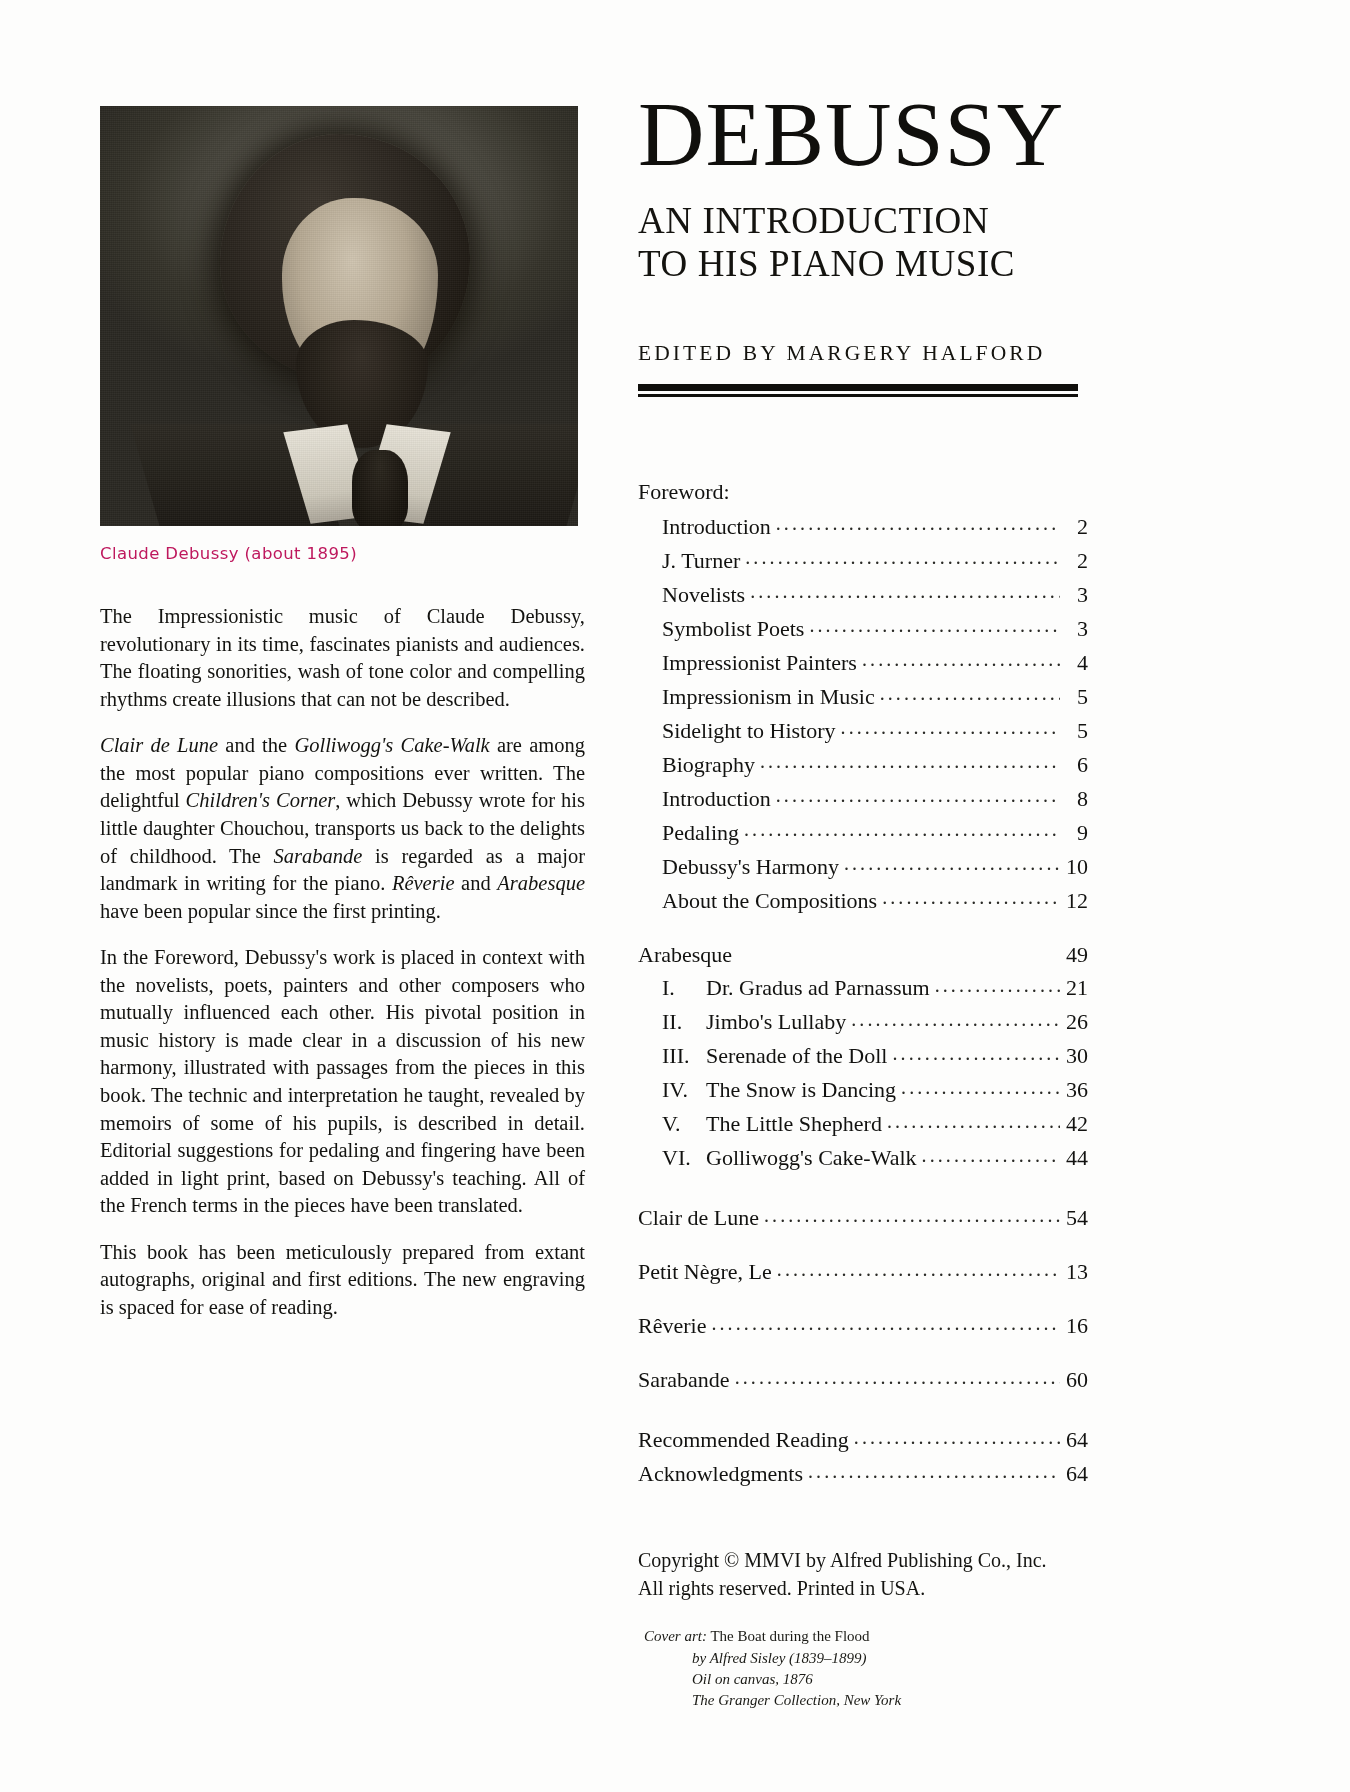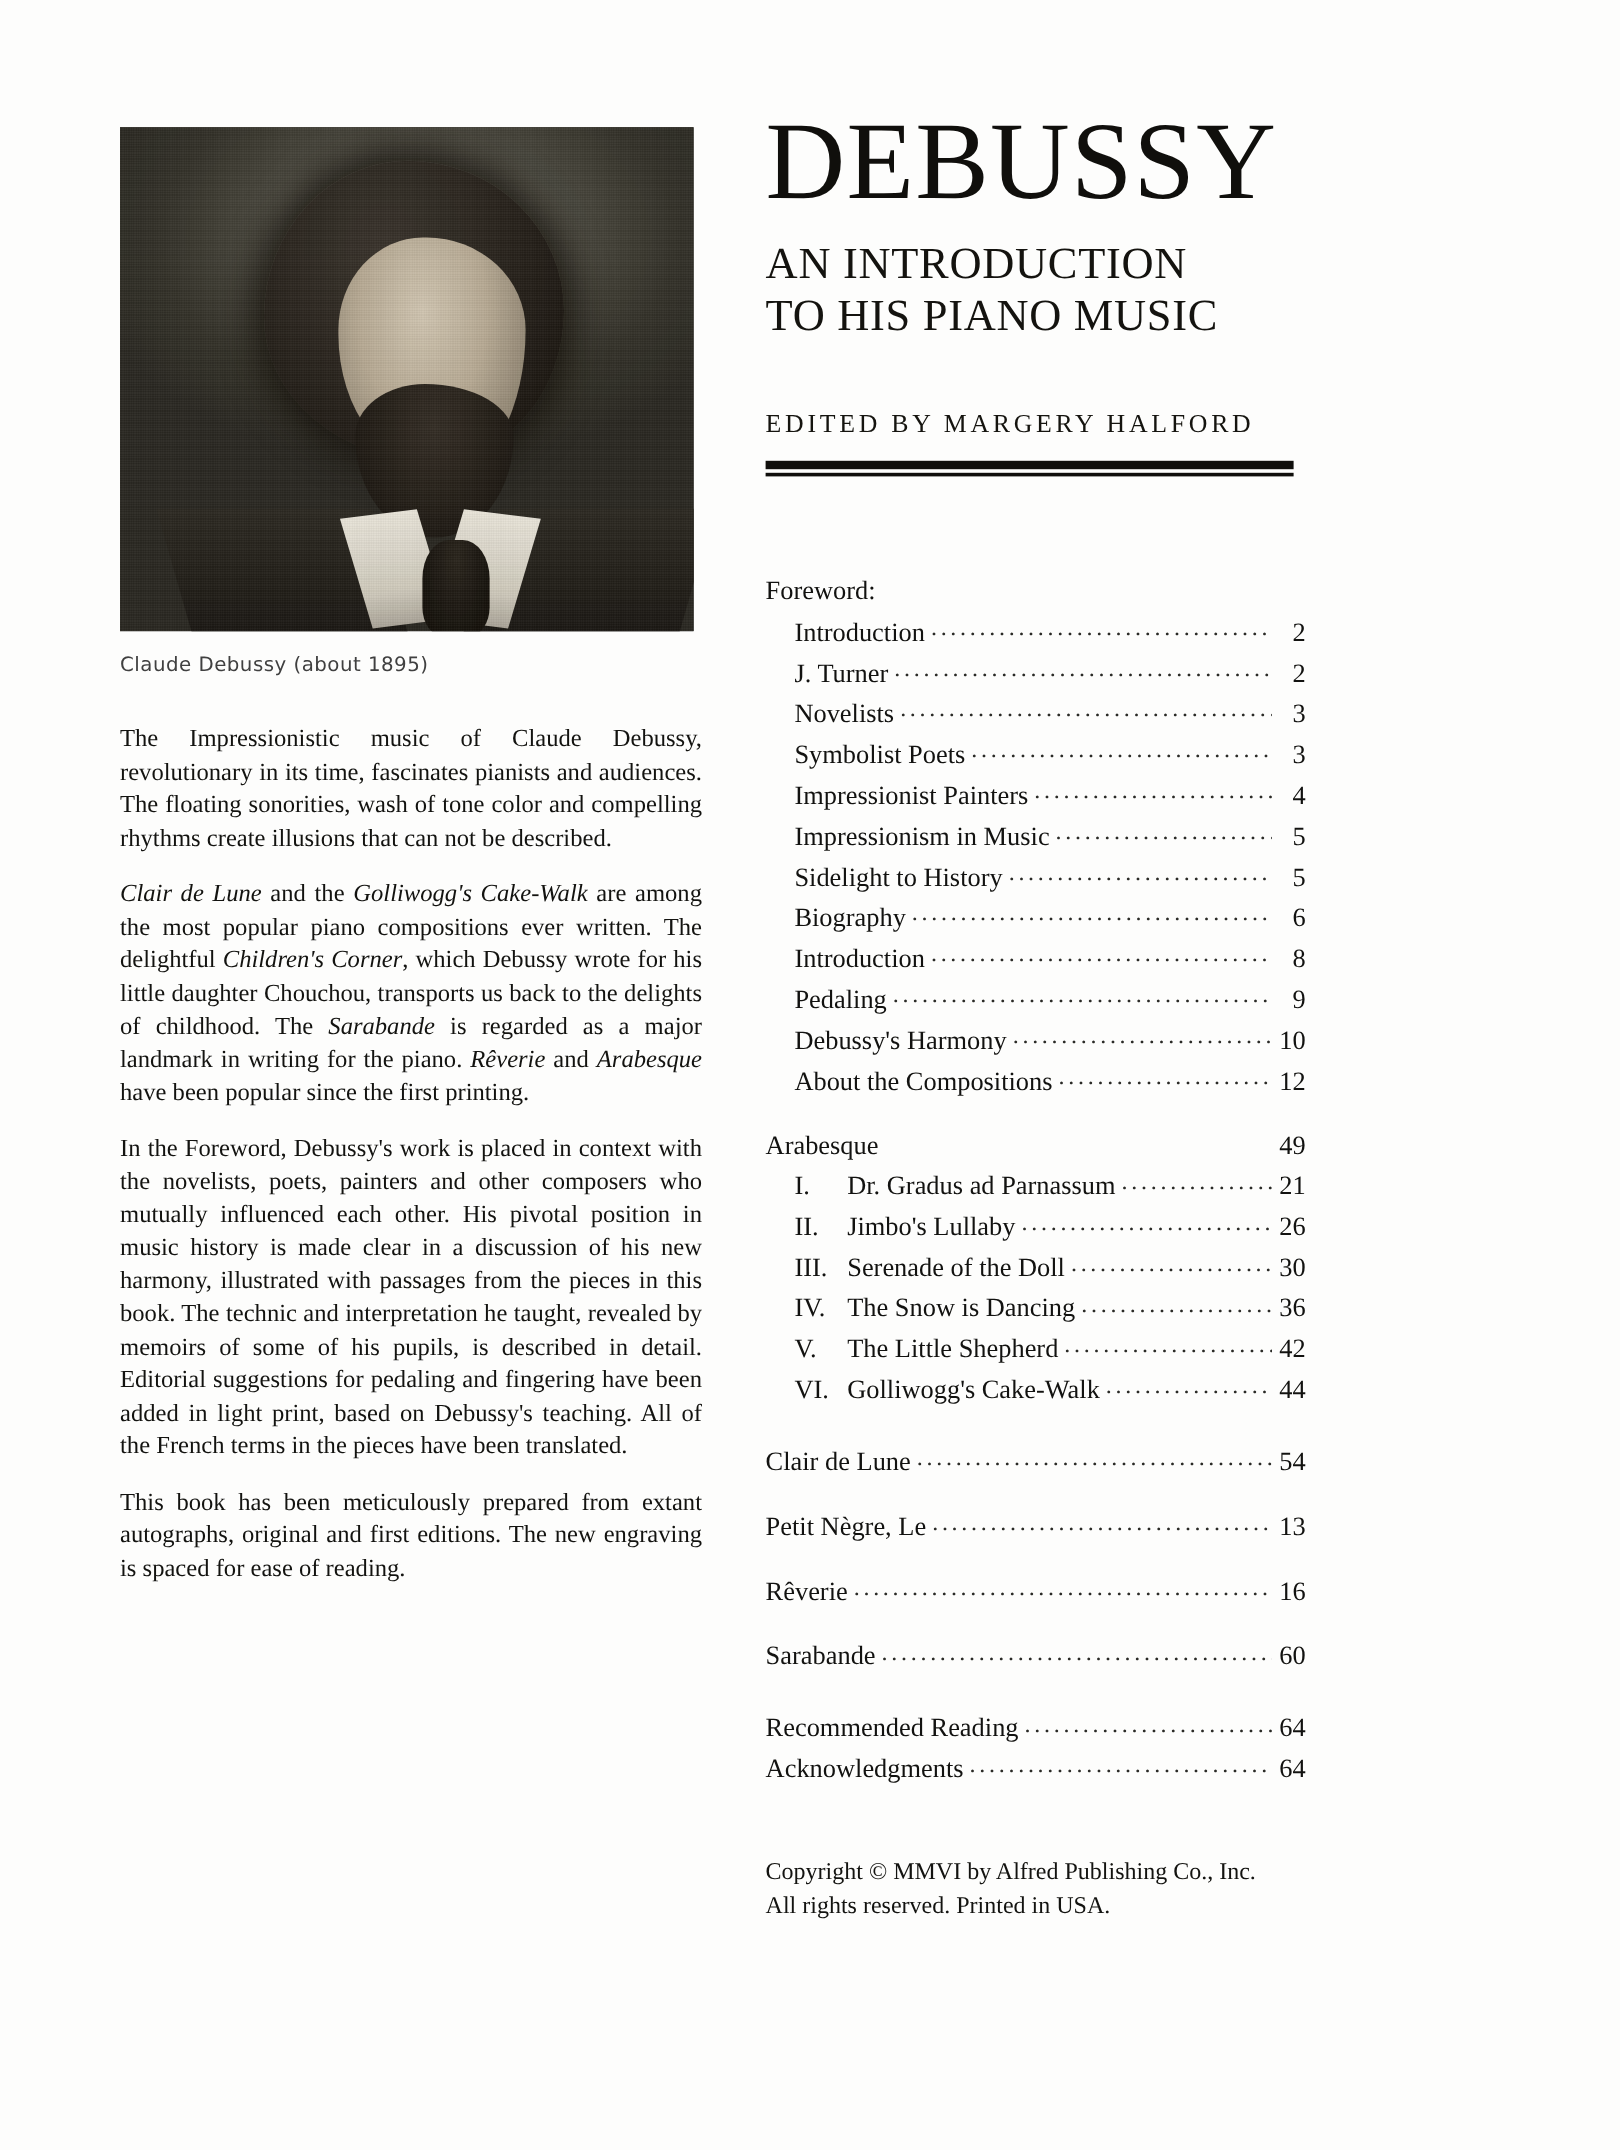--- a/index.html
+++ b/index.html
@@ -94,21 +94,21 @@
     background: linear-gradient(180deg, #2c2922 0%, #1b1813 100%);
   }
   #portrait-frame .suit-l { left: 46px; transform: skewX(16deg); }
   #portrait-frame .suit-r { left: 300px; transform: skewX(-16deg); }
 
   #portrait-caption {
     margin-top: 18px;
     font-family: "DejaVu Sans", sans-serif;
     font-size: 16.5px;
     letter-spacing: .4px;
-    color: #404040;
+    color: #be185d;
   }
 
   #body-text {
     margin-top: 40px;
     width: 485px;
   }
   #body-text p {
     margin: 0 0 19px 0;
     font-size: 20.5px;
     line-height: 1.345;
@@ -417,15 +417,21 @@
             <span class="page">64</span>
           </div>
         </div>
     </div>
 
     <div id="copyright">
       <div>Copyright © MMVI by Alfred Publishing Co., Inc.</div>
       <div>All rights reserved.    Printed in USA.</div>
     </div>
 
+    <div id="cover-credit">
+      <div><span class="lead">Cover art:</span><span> The Boat during the Flood</span></div>
+      <div class="ind">by Alfred Sisley (1839–1899)</div>
+      <div class="ind">Oil on canvas, 1876</div>
+      <div class="ind">The Granger Collection, New York</div>
+    </div>
 
   </div>
 </div>
 
 </body></html>

